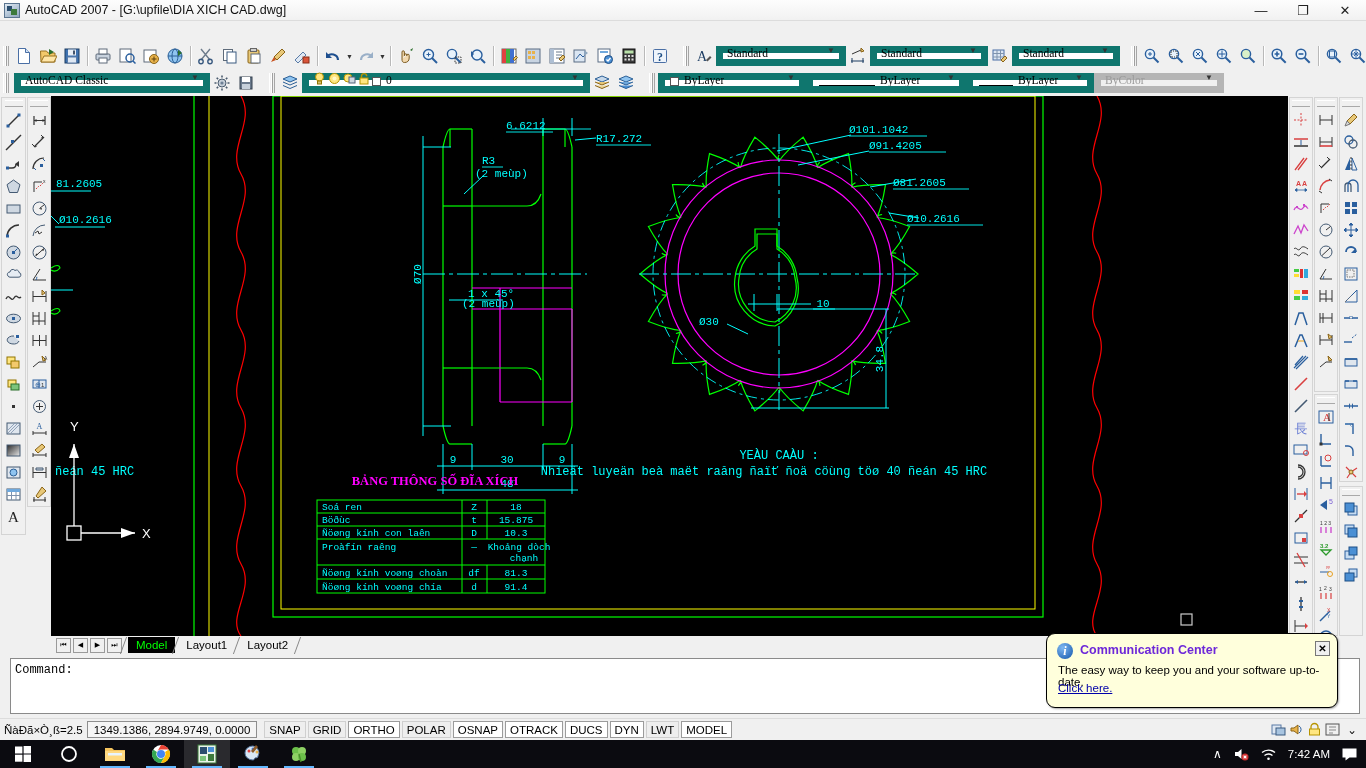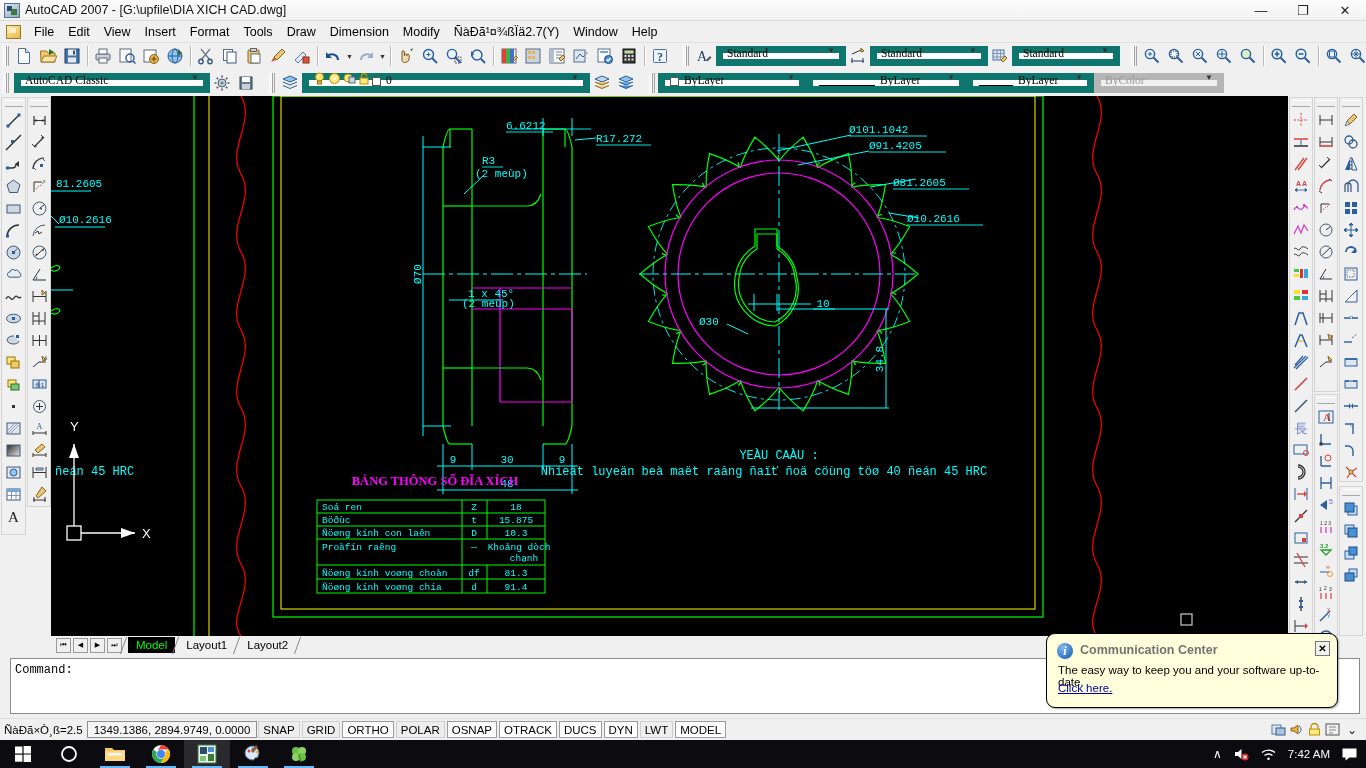--- a/index.html
+++ b/index.html
@@ -123,41 +123,41 @@
             background:#f0f0f0; }
   .cmdinner { position:absolute; left:10px; top:4px; width:1350px; height:56px;
               background:#fff; border:1px solid #8a8a8a; padding:3px 4px;
               font-family:"Liberation Mono", monospace; font-size:12px; color:#000; }
   .cmdline { line-height:17px; white-space:pre; }
 
   
   .statusbar { position:absolute; left:0; top:718px; width:1366px; height:22px;
                background:#f0f0f0; display:flex; align-items:center; border-top:1px solid #dcdcdc;}
   .st-coordbox { height:17px; border:1px solid #8e8e8e; background:#f5f5f5; padding:0 6px;
-                 display:flex;align-items:center; font-size:11.5px; margin-right:0;}
+                 display:flex;align-items:center; font-size:11.5px; margin-right:6px;}
   .st-txt { font-size:11.5px; padding:0 4px; }
   .st-btn { height:17px; padding:0 4px; font-size:11.5px; display:flex;align-items:center;
             border:1px solid transparent; margin:0 1px; }
   .st-btn.on { border:1px solid #9b9b9b; background:#fff; }
   .st-btn.flat { border:1px solid #cfcfcf; background:#eee; }
   .st-right { margin-left:auto; display:flex; align-items:center; padding-right:5px; gap:3px;}
 
   
   .balloon {
     position:absolute; left:1046px; top:633px; width:292px; height:75px;
     background:#ffffdc; border:1px solid #000; border-radius:9px;
     box-shadow: 1px 1px 2px rgba(0,0,0,.35);
   }
   .balloon .bi {
     position:absolute; left:10px; top:9px; width:16px; height:16px; border-radius:50%;
     background: radial-gradient(circle at 35% 30%, #7fb8f2, #1155aa);
     color:#fff; font-size:12px; font-weight:bold; font-style:italic;
     display:flex; align-items:center; justify-content:center; font-family:"Liberation Serif", serif;
   }
-  .balloon .bt { position:absolute; left:33px; top:9px; font-size:12.5px; font-weight:bold; color:#737373;}
+  .balloon .bt { position:absolute; left:33px; top:9px; font-size:12.5px; font-weight:bold; color:#6d28d9;}
   .balloon .bx { position:absolute; right:7px; top:7px; width:15px; height:15px;
                  border:1px solid #777; background:#f0f0f0; display:flex;align-items:center;justify-content:center;
                  font-size:10px; font-weight:bold;}
   .balloon .bb { position:absolute; left:11px; top:30px; font-size:11.5px; color:#000;}
   .balloon .bl { position:absolute; left:11px; top:48px; font-size:11.5px; color:#00a; text-decoration:underline;}
 
   
   .taskbar { position:absolute; left:0; top:740px; width:1366px; height:28px;
              background:#0b0b10; display:flex; align-items:center; }
   .tkitem { width:46px; height:28px; display:flex;align-items:center;justify-content:center; position:relative;}
@@ -174,35 +174,20 @@
   <div class="titlebar">
     <div class="title-ico"></div>
     <div class="title-text">AutoCAD 2007 - [G:\upfile\DIA XICH CAD.dwg]</div>
     <div class="win-btns">
       <div class="win-btn">—</div>
       <div class="win-btn">❐</div>
       <div class="win-btn close">✕</div>
     </div>
   </div>
 
-  <div class="menubar">
-    <div class="app-mini"></div>
-    <div class="menu-item">File</div>
-    <div class="menu-item">Edit</div>
-    <div class="menu-item">View</div>
-    <div class="menu-item">Insert</div>
-    <div class="menu-item">Format</div>
-    <div class="menu-item">Tools</div>
-    <div class="menu-item">Draw</div>
-    <div class="menu-item">Dimension</div>
-    <div class="menu-item">Modify</div>
-    <div class="menu-item">ÑàÐã¹¤¾ßÏä2.7(Y)</div>
-    <div class="menu-item">Window</div>
-    <div class="menu-item">Help</div>
-  </div>
 
   <div class="tbrow" id="tbrow1">
     <div class="grip"></div>
 
     <div class="tbtn">
       <svg width="18" height="18" viewBox="0 0 18 18">
           <path d="M3.5 1.5h7l4 4v11h-11z" fill="#fff" stroke="#4a6fa5"></path>
           <path d="M10.5 1.5v4h4" fill="#cfe0f5" stroke="#4a6fa5"></path>
         </svg>
       </div>

